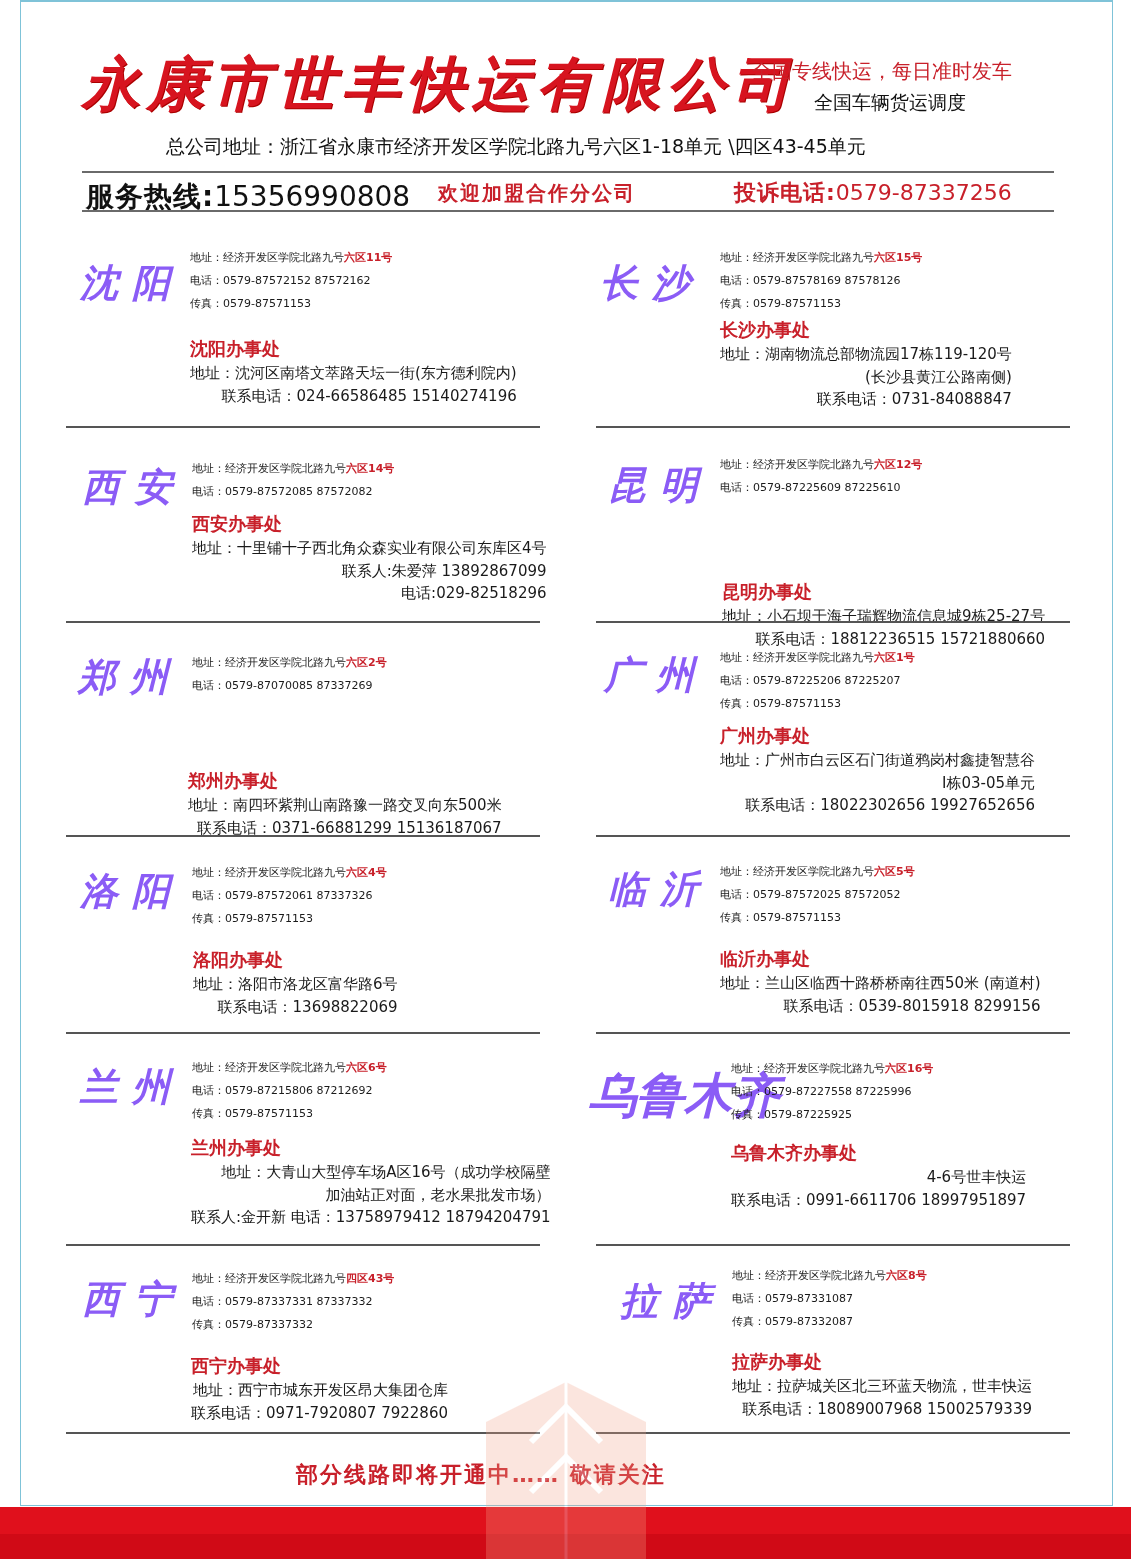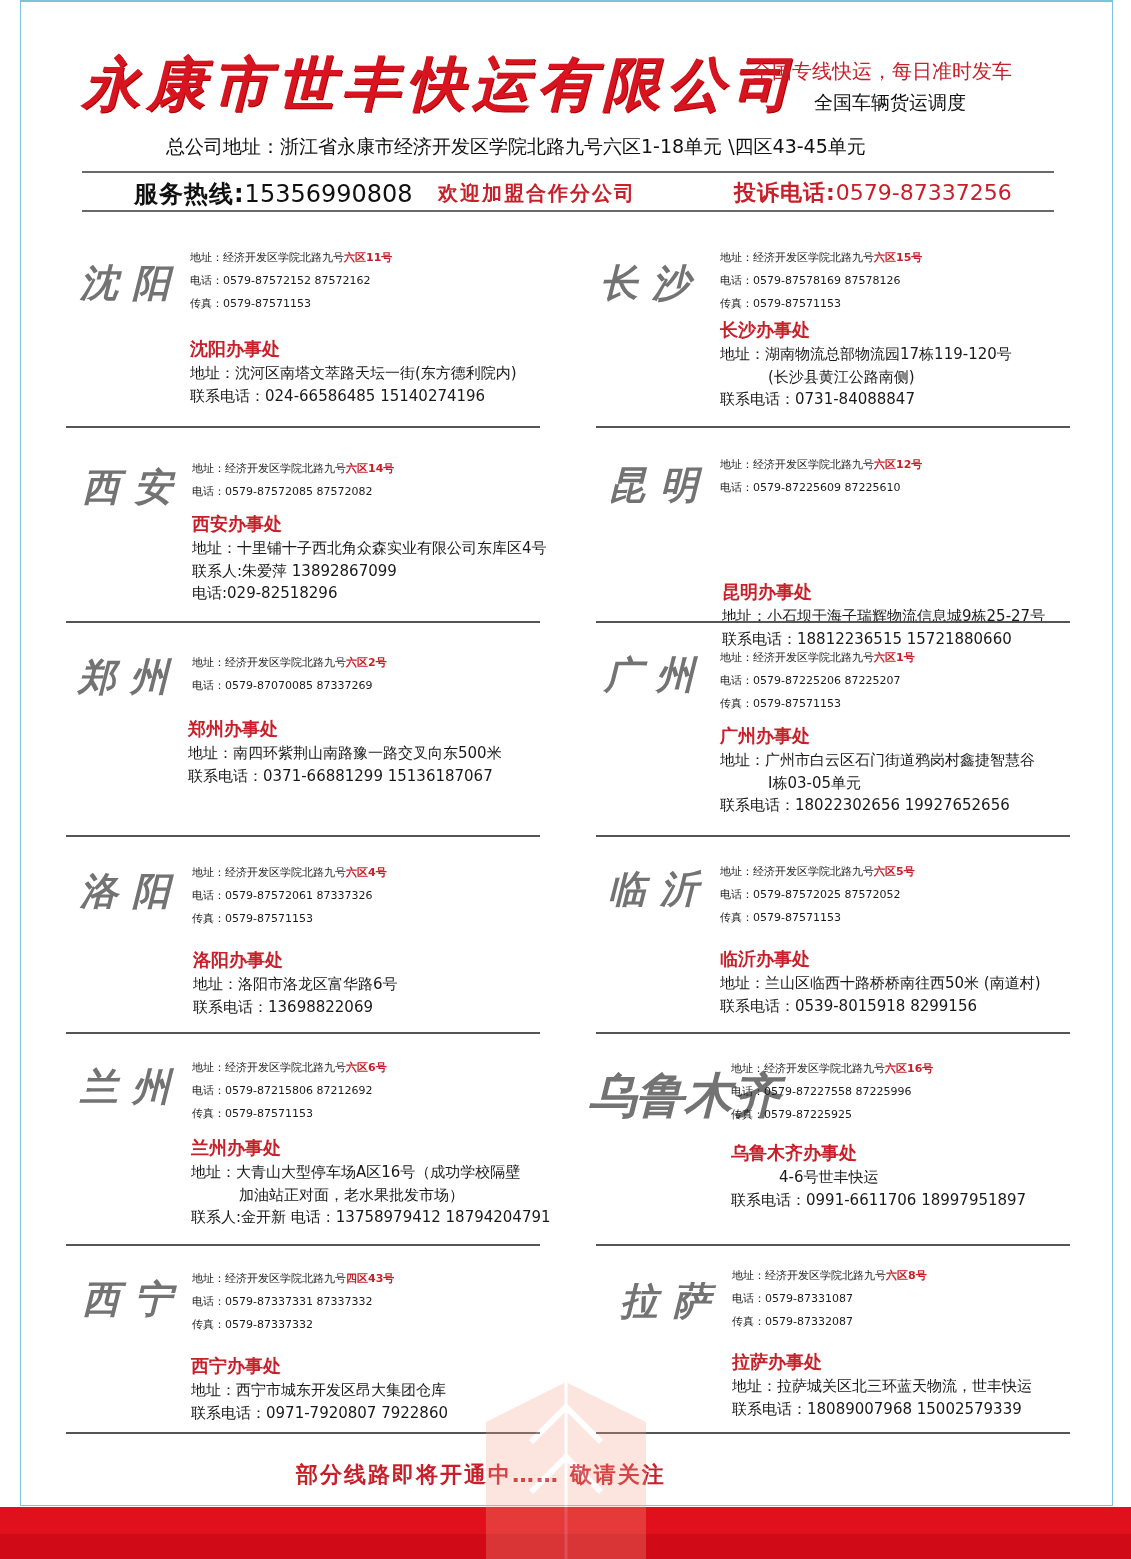--- a/index.html
+++ b/index.html
@@ -41,43 +41,43 @@
   .slogan-2 {
     position: absolute; left: 814px; top: 90px; font-size: 19px; color: #111;
   }
   .hq-address {
     position: absolute; left: 166px; top: 134px; font-size: 19px; color: #111;
   }
   .hr-line {
     position: absolute; height: 2px; background: #6a6a6a;
   }
   .hotline {
-    position: absolute; left: 86px; top: 178px; font-size: 24px; color: #111; margin-left: 48px;
+    position: absolute; left: 86px; top: 178px; font-size: 28px; color: #111;
   }
   .hotline .lbl { font-weight: bold; letter-spacing: 1px; }
   .join-text {
     position: absolute; left: 438px; top: 180px; font-size: 20px; font-weight: bold; color: #c8202a; letter-spacing: 2px;
   }
   .complaint {
     position: absolute; left: 734px; top: 178px; font-size: 22px; color: #c8202a;
   }
   .complaint .lbl { font-weight: bold; letter-spacing: 1px; }
   .city-name {
     position: absolute;
     font-family: Liberation Sans, sans-serif;
-    font-size: 38px; font-weight: bold; color: #737373; letter-spacing: 14px;
+    font-size: 38px; font-weight: bold; color: #8b5cf6; letter-spacing: 14px;
     font-style: italic; white-space: nowrap;
   }
   .city-name.long { letter-spacing: 0px; font-size: 48px; }
   .info { position: absolute; font-size: 11px; line-height: 23px; color: #1a1a1a; white-space: nowrap; }
   .info .row { display: block; }
   .info .hl { color: #c8202a; font-weight: bold; }
   .office { position: absolute; font-size: 15px; line-height: 22.5px; color: #1a1a1a; white-space: nowrap; }
   .office .title { display: block; font-size: 18px; font-weight: bold; color: #c8202a; line-height: 26px; }
-  .office .row { display: block; }
+  .office .row { display: block; text-align: right; }
   .office .indent { padding-left: 48px; }
 
   .divider { position: absolute; height: 2px; background: #555; }
 
   .footer-note {
     position: absolute; left: 296px; top: 1460px; font-size: 22px; font-weight: bold;
     color: #c8202a; letter-spacing: 2px;
   }
 </style>
 </head>
@@ -153,21 +153,21 @@
 </div>
 
 <div class="divider" style="left:66px; top:621px; width:474px;"></div>
 <div class="divider" style="left:596px; top:621px; width:474px;"></div>
 
 <div class="city-name" style="left:78px; top:652px;">郑州</div>
 <div class="info" style="left:192px; top:651px;">
   <span class="row"><span>地址：经济开发区学院北路九号</span><span class="hl">六区2号</span></span>
   <span class="row">电话：0579-87070085   87337269</span>
 </div>
-<div class="office" style="left:188px; top:716px;">
+<div class="office" style="left:188px; top:768px;">
   <span class="title">郑州办事处</span>
   <span class="row">地址：南四环紫荆山南路豫一路交叉向东500米</span>
   <span class="row">联系电话：0371-66881299   15136187067</span>
 </div>
 
 <div class="city-name" style="left:604px; top:650px;">广州</div>
 <div class="info" style="left:720px; top:646px;">
   <span class="row"><span>地址：经济开发区学院北路九号</span><span class="hl">六区1号</span></span>
   <span class="row">电话：0579-87225206  87225207</span>
   <span class="row">传真：0579-87571153</span>

